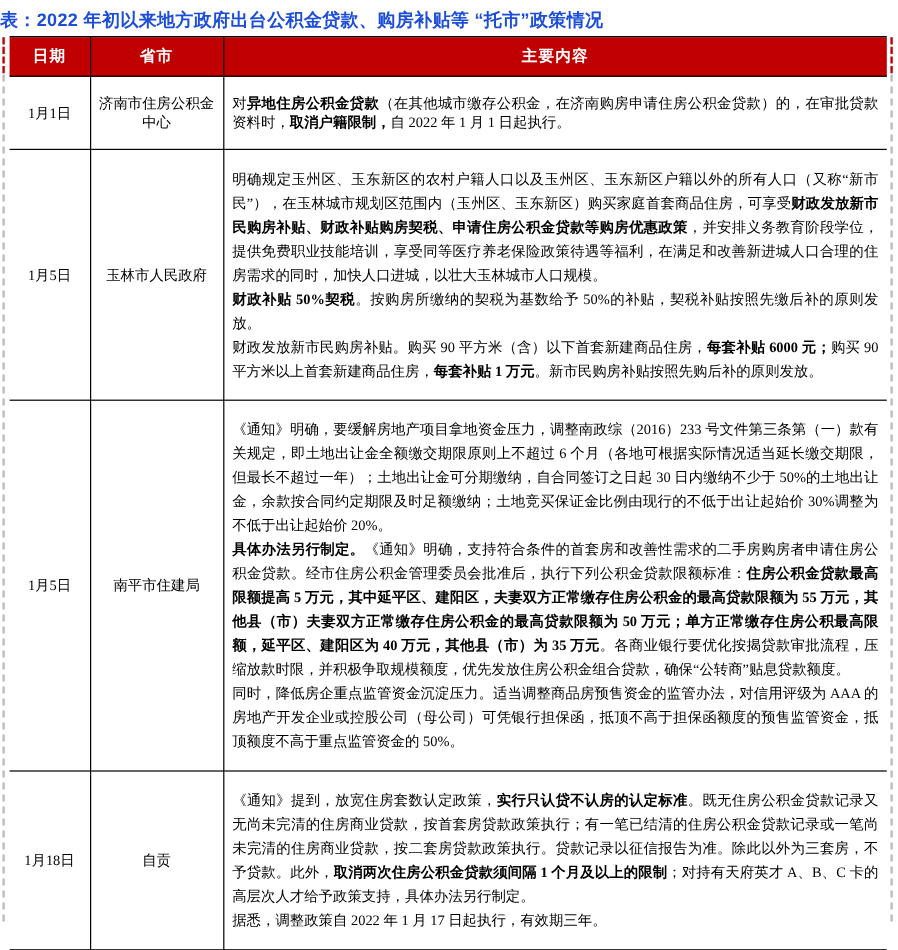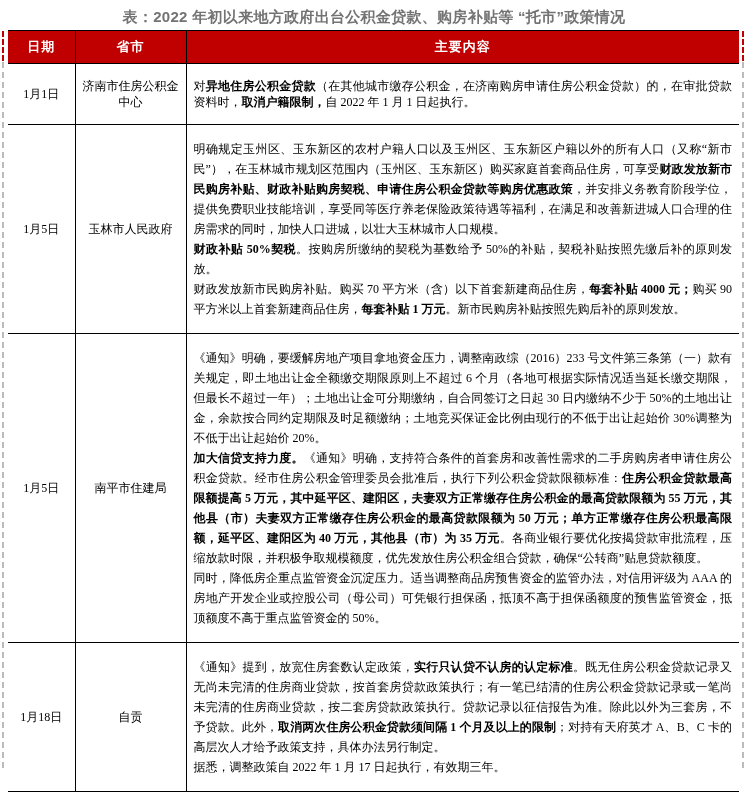--- a/index.html
+++ b/index.html
@@ -7,25 +7,25 @@
     position:relative;
     width:748px; height:792px;
     background:#ffffff;
     overflow:hidden;
     color:#000;
     font-family:"Liberation Serif","DejaVu Serif",serif;
   }
   .doc-title {
     height:22px;
     padding-top:8px;
-    text-align:center;
+    text-align:left;
     font-family:"Liberation Sans","DejaVu Sans",sans-serif;
     font-weight:bold;
     font-size:15px;
-    color:#737373;
+    color:#1d4ed8;
     letter-spacing:0.3px;
   }
   table.policy {
     margin-left:8px;
     width:731px;
     border-collapse:collapse;
     table-layout:fixed;
     border-top:1px solid #000;
     border-bottom:2px solid #000;
   }
@@ -90,29 +90,29 @@
           <td class="c-content">
             <div class="para"><span>对</span><span class="b">异地住房公积金贷款</span><span>（在其他城市缴存公积金，在济南购房申请住房公积金贷款）的，在审批贷款资料时，</span><span class="b">取消户籍限制，</span><span>自 2022 年 1 月 1 日起执行。</span></div>
           </td>
         </tr>
         <tr style="height: 164px;">
           <td class="c-date">1月5日</td>
           <td class="c-region">玉林市人民政府</td>
           <td class="c-content">
             <div class="para"><span>明确规定玉州区、玉东新区的农村户籍人口以及玉州区、玉东新区户籍以外的所有人口（又称“新市民”），在玉林城市规划区范围内（玉州区、玉东新区）购买家庭首套商品住房，可享受</span><span class="b">财政发放新市民购房补贴、财政补贴购房契税、申请住房公积金贷款等购房优惠政策</span><span>，并安排义务教育阶段学位，提供免费职业技能培训，享受同等医疗养老保险政策待遇等福利，在满足和改善新进城人口合理的住房需求的同时，加快人口进城，以壮大玉林城市人口规模。</span></div>
             <div class="para"><span class="b">财政补贴 50%契税</span><span>。按购房所缴纳的契税为基数给予 50%的补贴，契税补贴按照先缴后补的原则发放。</span></div>
-            <div class="para"><span>财政发放新市民购房补贴。购买 70 平方米（含）以下首套新建商品住房，</span><span class="b">每套补贴 4000 元；</span><span>购买 90 平方米以上首套新建商品住房，</span><span class="b">每套补贴 1 万元</span><span>。新市民购房补贴按照先购后补的原则发放。</span></div>
+            <div class="para"><span>财政发放新市民购房补贴。购买 90 平方米（含）以下首套新建商品住房，</span><span class="b">每套补贴 6000 元；</span><span>购买 90 平方米以上首套新建商品住房，</span><span class="b">每套补贴 1 万元</span><span>。新市民购房补贴按照先购后补的原则发放。</span></div>
           </td>
         </tr>
         <tr style="height: 291px;">
           <td class="c-date">1月5日</td>
           <td class="c-region">南平市住建局</td>
           <td class="c-content">
             <div class="para"><span>《通知》明确，要缓解房地产项目拿地资金压力，调整南政综（2016）233 号文件第三条第（一）款有关规定，即土地出让金全额缴交期限原则上不超过 6 个月（各地可根据实际情况适当延长缴交期限，但最长不超过一年）；土地出让金可分期缴纳，自合同签订之日起 30 日内缴纳不少于 50%的土地出让金，余款按合同约定期限及时足额缴纳；土地竞买保证金比例由现行的不低于出让起始价 30%调整为不低于出让起始价 20%。</span></div>
-            <div class="para"><span class="b">加大信贷支持力度。</span><span>《通知》明确，支持符合条件的首套房和改善性需求的二手房购房者申请住房公积金贷款。经市住房公积金管理委员会批准后，执行下列公积金贷款限额标准：</span><span class="b">住房公积金贷款最高限额提高 5 万元，其中延平区、建阳区，夫妻双方正常缴存住房公积金的最高贷款限额为 55 万元，其他县（市）夫妻双方正常缴存住房公积金的最高贷款限额为 50 万元；单方正常缴存住房公积最高限额，延平区、建阳区为 40 万元，其他县（市）为 35 万元</span><span>。各商业银行要优化按揭贷款审批流程，压缩放款时限，并积极争取规模额度，优先发放住房公积金组合贷款，确保“公转商”贴息贷款额度。</span></div>
+            <div class="para"><span class="b">具体办法另行制定。</span><span>《通知》明确，支持符合条件的首套房和改善性需求的二手房购房者申请住房公积金贷款。经市住房公积金管理委员会批准后，执行下列公积金贷款限额标准：</span><span class="b">住房公积金贷款最高限额提高 5 万元，其中延平区、建阳区，夫妻双方正常缴存住房公积金的最高贷款限额为 55 万元，其他县（市）夫妻双方正常缴存住房公积金的最高贷款限额为 50 万元；单方正常缴存住房公积最高限额，延平区、建阳区为 40 万元，其他县（市）为 35 万元</span><span>。各商业银行要优化按揭贷款审批流程，压缩放款时限，并积极争取规模额度，优先发放住房公积金组合贷款，确保“公转商”贴息贷款额度。</span></div>
             <div class="para"><span>同时，降低房企重点监管资金沉淀压力。适当调整商品房预售资金的监管办法，对信用评级为 AAA 的房地产开发企业或控股公司（母公司）可凭银行担保函，抵顶不高于担保函额度的预售监管资金，抵顶额度不高于重点监管资金的 50%。</span></div>
           </td>
         </tr>
         <tr style="height: 130px;">
           <td class="c-date">1月18日</td>
           <td class="c-region">自贡</td>
           <td class="c-content">
             <div class="para"><span>《通知》提到，放宽住房套数认定政策，</span><span class="b">实行只认贷不认房的认定标准</span><span>。既无住房公积金贷款记录又无尚未完清的住房商业贷款，按首套房贷款政策执行；有一笔已结清的住房公积金贷款记录或一笔尚未完清的住房商业贷款，按二套房贷款政策执行。贷款记录以征信报告为准。除此以外为三套房，不予贷款。此外，</span><span class="b">取消两次住房公积金贷款须间隔 1 个月及以上的限制</span><span>；对持有天府英才 A、B、C 卡的高层次人才给予政策支持，具体办法另行制定。</span></div>
             <div class="para"><span>据悉，调整政策自 2022 年 1 月 17 日起执行，有效期三年。</span></div>
           </td>

